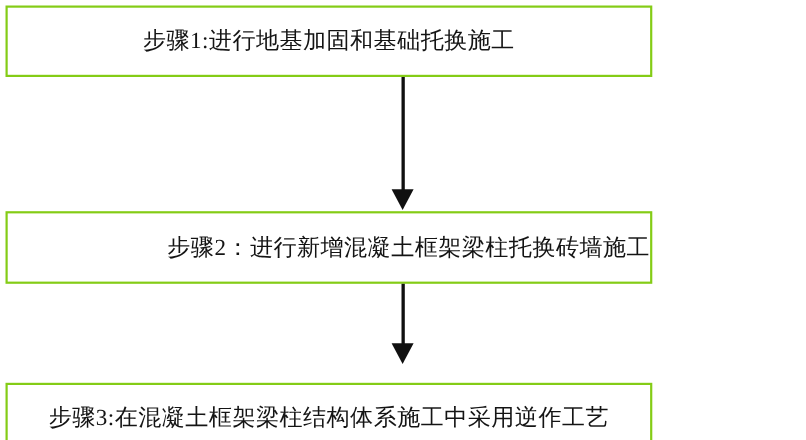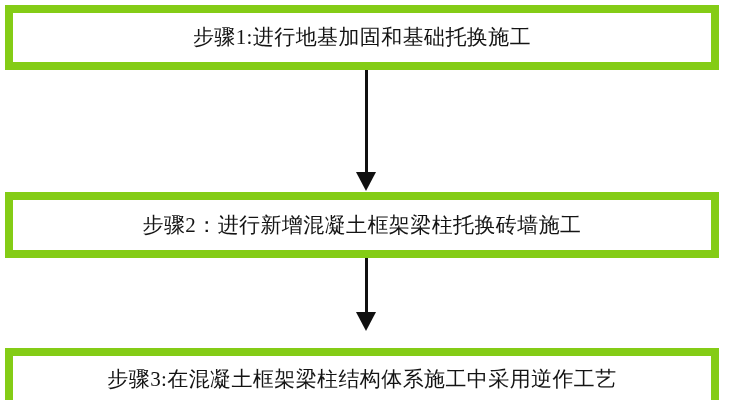--- a/index.html
+++ b/index.html
@@ -11,39 +11,39 @@
     position: relative;
     width: 733px;
     height: 400px;
     background: #ffffff;
     overflow: hidden;
     font-family: "Liberation Serif", "DejaVu Serif", serif;
   }
   .step-box {
     position: absolute;
     left: 5px;
-    width: 714px;
+    width: 588px;
     box-sizing: border-box;
-    border: 8px solid #84cc16;
+    border: 2px solid #84cc16;
     background: #ffffff;
     display: flex;
     align-items: center;
     justify-content: center;
   }
   .step-label {
     font-size: 21px;
     line-height: 1.25;
     color: #141414;
     letter-spacing: 0.4px;
     white-space: nowrap;
     text-align: center;
     font-weight: 400;
   }
   #box-1 { top: 5px;   height: 65px; }
-  #box-2 { top: 192px; height: 66px; }
+  #box-2 { top: 192px; height: 66px; justify-content: flex-end; }
   #box-3 { top: 348px; height: 63px; }
 
   .connector {
     position: absolute;
     left: 0;
     width: 733px;
     height: 100%;
     pointer-events: none;
   }
   .arrow-shaft {

